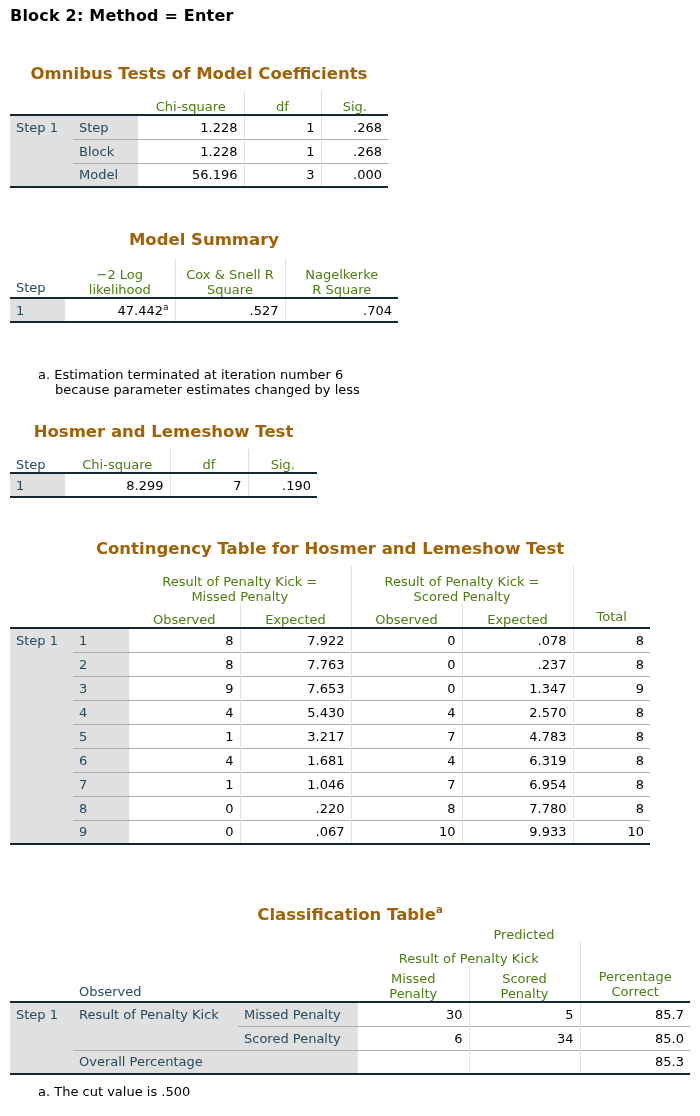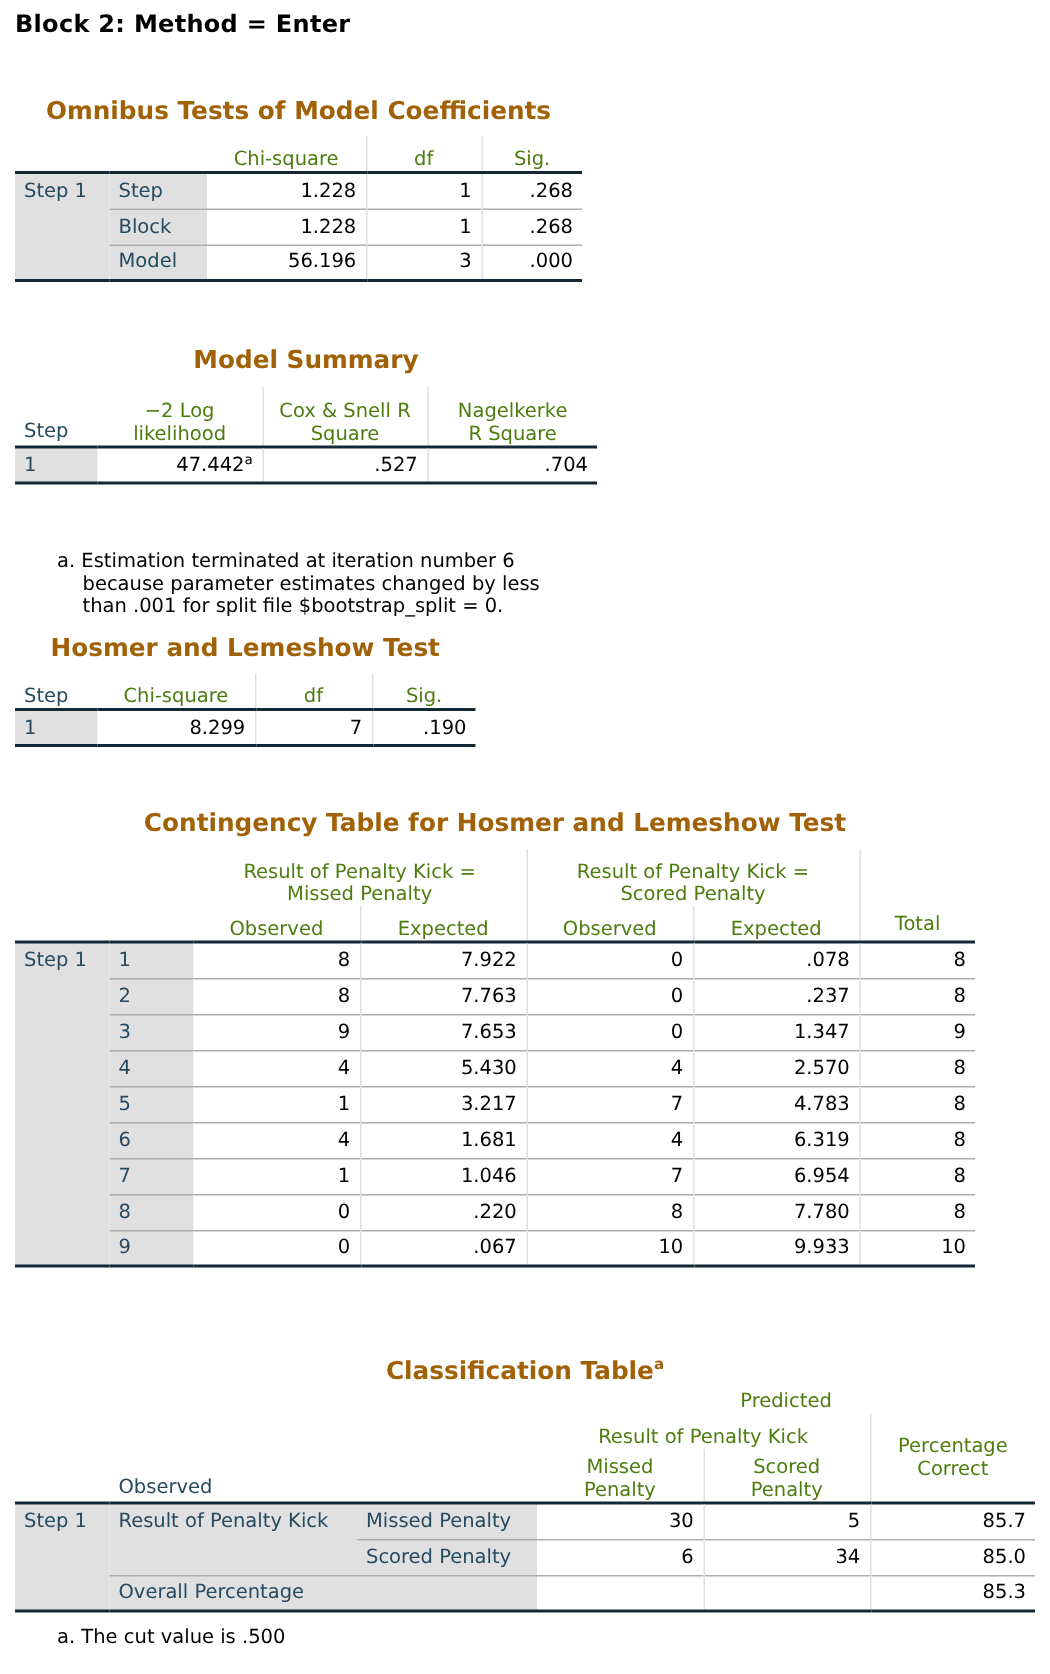--- a/index.html
+++ b/index.html
@@ -84,21 +84,20 @@
     <td class="lab">1</td>
     <td class="num"><span>47.442</span><sup style="font-size:9px;">a</sup></td>
     <td class="num vsep">.527</td>
     <td class="num vsep">.704</td>
   </tr>
 </tbody>
   </table>
 <div class="abs foot" style="left:38px; top:331px;margin-top:36px;">
   <div>a. Estimation terminated at iteration number 6</div>
   <div style="padding-left:17px;">because parameter estimates changed by less</div>
-  <div style="padding-left:17px;">than .001 for split file $bootstrap_split = 0.</div>
 </div>
 
 <div class="abs tbl-title" style="left:10px; width:307px; top:422px;">Hosmer and Lemeshow Test</div>
 <table class="spss" style="left:10px; top:449px; width:307px;">
   <colgroup>
       <col style="width:55px">
       <col style="width:105px">
       <col style="width:78px">
       <col style="width:69px">
     </colgroup>
@@ -238,21 +237,21 @@
     <td></td>
         <td></td>
         <td></td>
     <td class="hdr" colspan="3" style="height:24px;">Predicted</td>
   </tr>
   <tr>
     <td></td>
         <td></td>
         <td></td>
     <td class="hdr" colspan="2" style="height:24px;">Result of Penalty Kick</td>
-    <td class="hdr vsep" rowspan="2" style="padding-bottom:14px;"><span>Percentage</span><br><span>Correct</span></td>
+    <td class="hdr vsep" rowspan="2" style="padding-bottom:2px;"><span>Percentage</span><br><span>Correct</span></td>
   </tr>
   <tr>
     <td></td>
     <td class="hdr-l" colspan="2" style="padding-bottom:2px;">Observed</td>
     <td class="hdr" style="height:36px;"><span>Missed</span><br><span>Penalty</span></td>
     <td class="hdr vsep" style="height:36px;"><span>Scored</span><br><span>Penalty</span></td>
   </tr>
   <tr class="top-rule">
     <td class="lab" rowspan="3" style="vertical-align:top;padding-top:4px;border-bottom:2px solid #152935;">Step 1</td>
     <td class="lab">Result of Penalty Kick</td>

